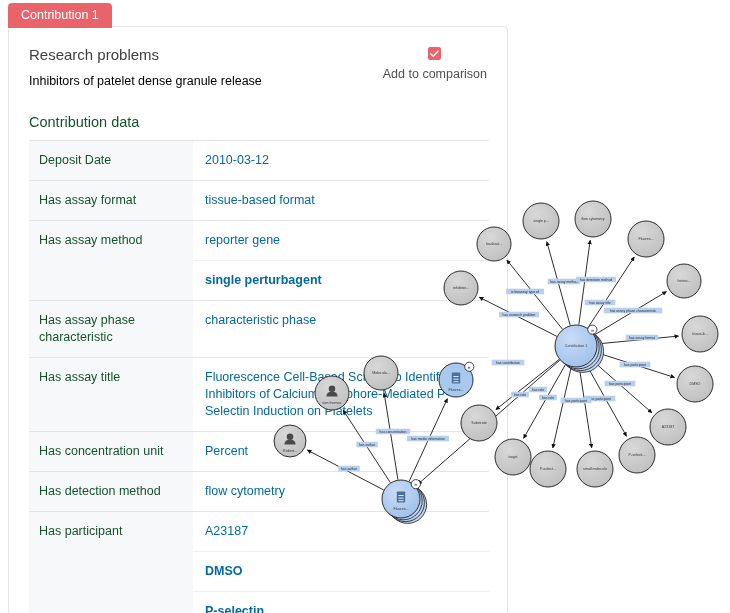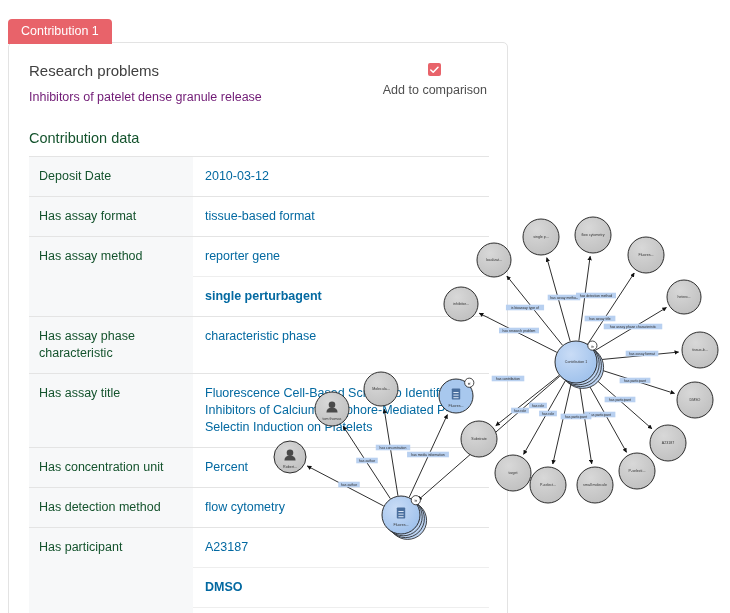--- a/index.html
+++ b/index.html
@@ -10,21 +10,20 @@
     height: 613px;
     overflow: hidden;
     font-family: "Liberation Sans", sans-serif;
   }
 
   #root {
     position: relative;
     width: 730px;
     height: 494px;
     background: #ffffff;
-    margin-top: 16px;
   }
 
   
   .tab-strip {
     position: absolute;
     left: 0; top: 0;
     height: 28px;
     z-index: 5;
   }
   .tab {
@@ -68,21 +67,21 @@
   .section-title {
     font-size: 15px;
     color: #404040;
     font-weight: normal;
     margin: 0;
     line-height: 20px;
   }
 
   .problem-link {
     font-size: 12.5px;
-    color: #701a75;
+    color: #000000;
     margin-top: 8px;
     line-height: 16px;
     cursor: pointer;
   }
 
   .compare-wrap {
     display: flex;
     align-items: center;
     gap: 7px;
     margin-top: 2px;

